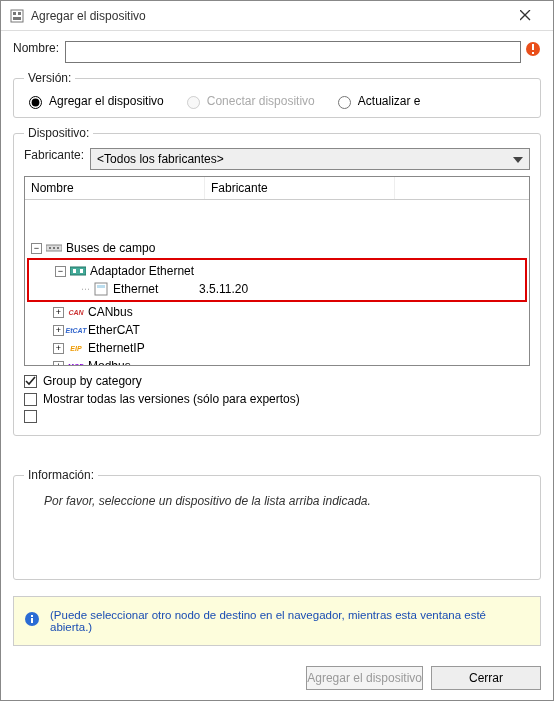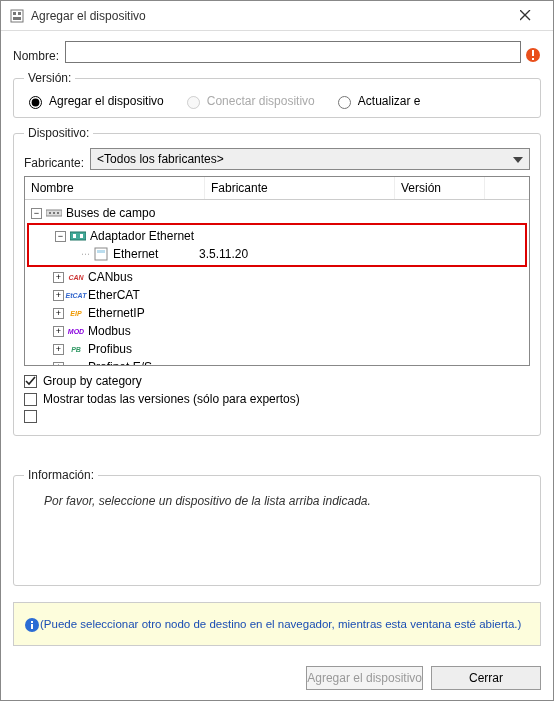--- a/index.html
+++ b/index.html
@@ -3,50 +3,50 @@
 <meta charset="utf-8">
 <style>
 * { box-sizing: border-box; font-family: "Segoe UI", Tahoma, sans-serif; font-size: 12px; }
 body { margin: 0; background: #fff; }
 .window { width: 554px; height: 701px; border: 1px solid #888; display: flex; flex-direction: column; background: #fff; box-shadow: 0 2px 8px rgba(0,0,0,0.2); }
 .titlebar { height: 30px; display: flex; align-items: center; padding: 0 8px; border-bottom: 1px solid #ddd; }
 .titlebar .ticon { width: 16px; height: 16px; margin-right: 6px; }
 .titlebar .title { flex: 1; color: #333; }
 .closebtn { width: 40px; height: 28px; display: flex; align-items: center; justify-content: center; cursor: pointer; }
 .content { flex: 1; padding: 10px 12px; display: flex; flex-direction: column; overflow: hidden; }
-.row { display: flex; align-items: flex-end; margin-bottom: 8px; }
+.row { display: flex; align-items: flex-start; margin-bottom: 8px; }
 .lbl { color: #222; }
 .name-input { flex: 1; height: 22px; border: 1px solid #777; padding: 0 4px; margin-left: 6px; }
 .warn { width: 16px; height: 16px; margin-left: 4px; }
 fieldset { border: 1px solid #ccc; border-radius: 3px; margin: 0 0 8px 0; padding: 8px 10px; }
 fieldset legend { padding: 0 4px; color: #222; }
 .radio-row { display: flex; align-items: center; gap: 18px; }
 .radio { display: flex; align-items: center; gap: 4px; }
 .radio.disabled { color: #aaa; }
 .radio input { accent-color: #000; }
 .vendor-select { flex: 1; height: 22px; border: 1px solid #888; background: #efefef; padding: 0 6px; margin-left: 6px; display: flex; align-items: center; justify-content: space-between; cursor: pointer; }
-.listbox { border: 1px solid #888; height: 190px; display: flex; flex-direction: column; margin-top: 6px; }
+.listbox { border: 1px solid #888; height: 190px; display: flex; flex-direction: column; margin-top: 6px; gap: 35px; }
 .list-header { display: flex; border-bottom: 1px solid #ccc; background: #fff; }
 .list-header .col { padding: 4px 6px; border-right: 1px solid #eee; font-weight: normal; }
 .col-n { width: 180px; }
 .col-f { width: 190px; }
 .col-v { width: 90px; }
 .list-body { flex: 1; overflow-y: scroll; padding: 4px 2px; }
 .tree-row { display: flex; align-items: center; height: 18px; white-space: nowrap; }
 .exp { width: 11px; height: 11px; border: 1px solid #888; display: inline-flex; align-items: center; justify-content: center; font-size: 9px; line-height: 9px; margin-right: 4px; cursor: pointer; background: #fff; }
 .ticon2 { width: 16px; height: 14px; margin-right: 4px; display: inline-flex; align-items: center; justify-content: center; }
 .highlight { border: 2px solid #d00; padding: 2px 0; margin: 1px 0; }
 .ind { display: inline-block; }
 .dots { color: #999; font-size: 9px; letter-spacing: -1px; margin: 0 4px; }
 .checks { margin-top: 8px; }
 .chk { display: flex; align-items: center; gap: 6px; margin-bottom: 4px; }
 .chk .box { width: 13px; height: 13px; border: 1px solid #555; display: inline-flex; align-items: center; justify-content: center; cursor: pointer; }
 .info-fs { flex: 1; margin-top: 24px; }
 .info-text { font-style: italic; color: #333; padding: 4px 20px; }
-.hint { background: #fdfddc; border: 1px solid #ccc; padding: 12px 10px; display: flex; margin-top: 8px; align-items: center; }
+.hint { background: #fdfddc; border: 1px solid #ccc; padding: 12px 10px; display: flex; gap: 10px; margin-top: 8px; }
 .hint-i { width: 16px; height: 16px; flex-shrink: 0; margin-top: 2px; }
 .hint-text { color: #1a4db3; font-size: 11.5px; }
 .btnrow { display: flex; justify-content: flex-end; gap: 8px; padding: 10px 12px; }
 .btn { min-width: 110px; height: 24px; border: 1px solid #999; background: #eee; cursor: pointer; display: flex; align-items: center; justify-content: center; }
 .btn.disabled { color: #999; background: #f4f4f4; cursor: default; }
 </style>
 </head>
 <body>
 
 <div class="window">
@@ -108,21 +108,20 @@
           <span><svg width="10" height="6">
                 <polygon points="0,0 10,0 5,6" fill="#444"></polygon>
               </svg></span>
         </div>
       </div>
 
       <div class="listbox">
         <div class="list-header">
           <div class="col col-n">Nombre</div>
           <div class="col col-f">Fabricante</div>
-          <div class="col col-v">Versión</div>
         </div>
         <div class="list-body">
           <div class="tree-row">
             <span class="ind" style="width:4px;"></span>
             <span class="exp">−</span>
             <span class="ticon2">
                 <svg width="16" height="14">
                   <rect x="0" y="4" width="16" height="6" fill="#ddd" stroke="#888"></rect>
                   <circle cx="4" cy="7" r="1" fill="#555"></circle>
                   <circle cx="8" cy="7" r="1" fill="#555"></circle>

